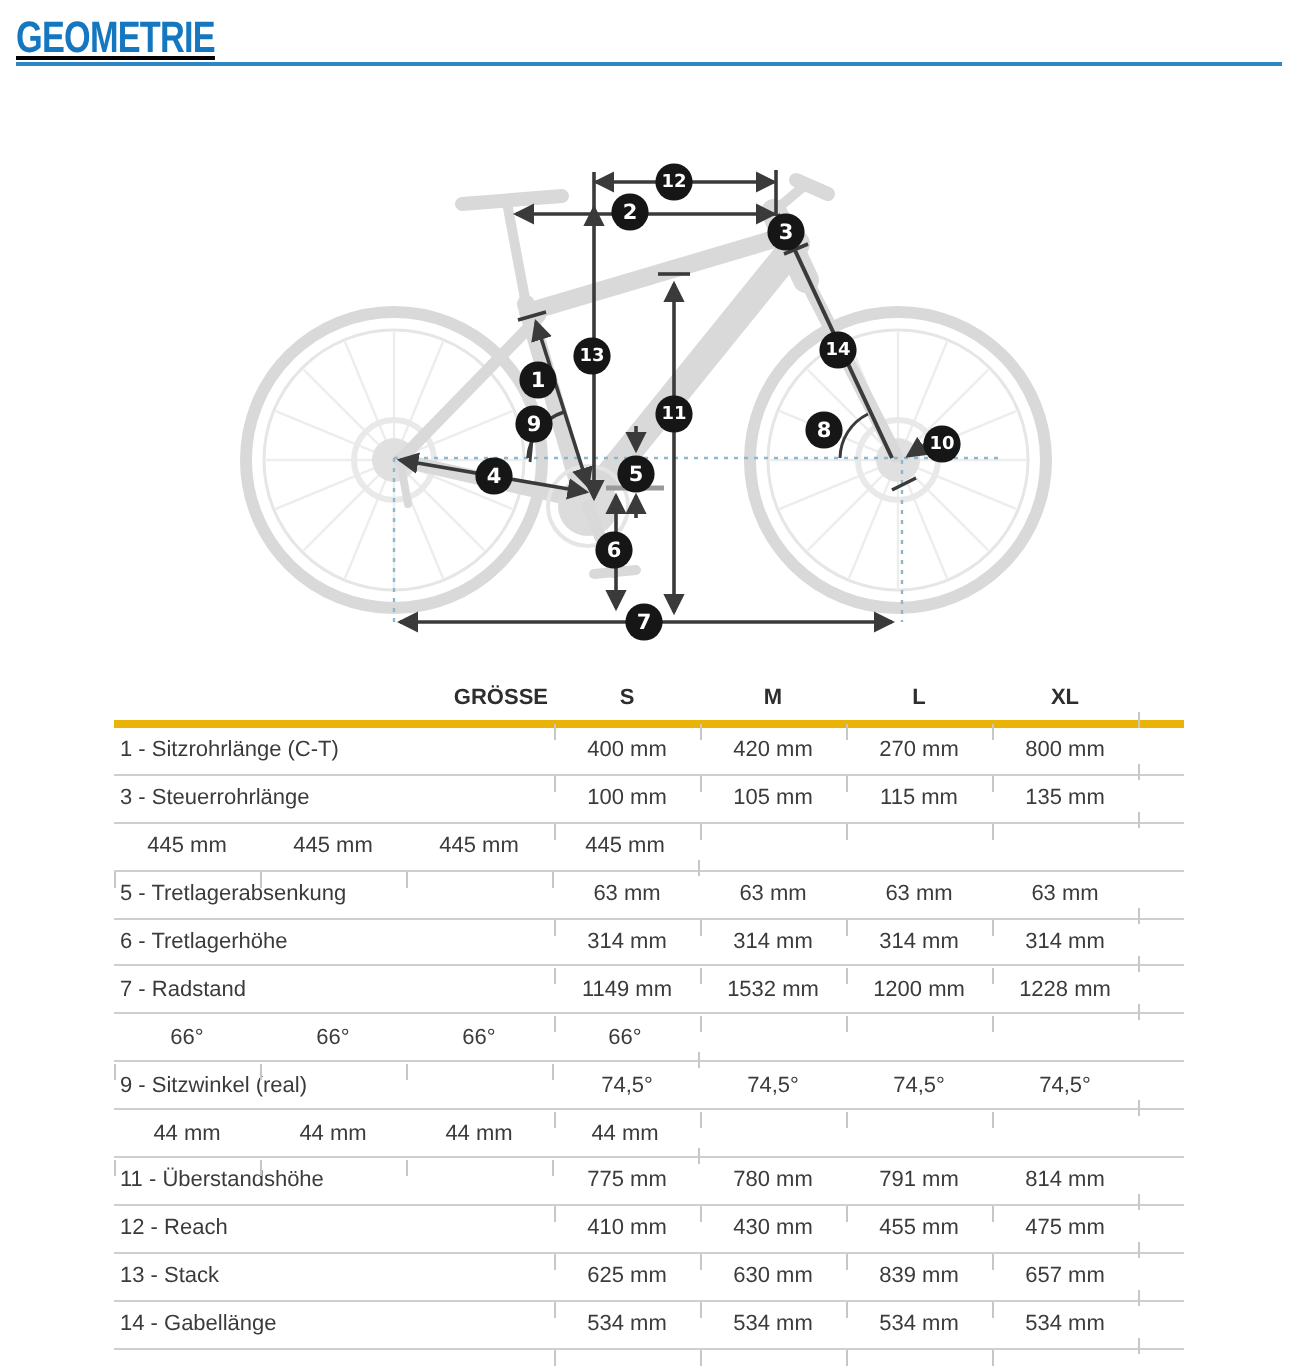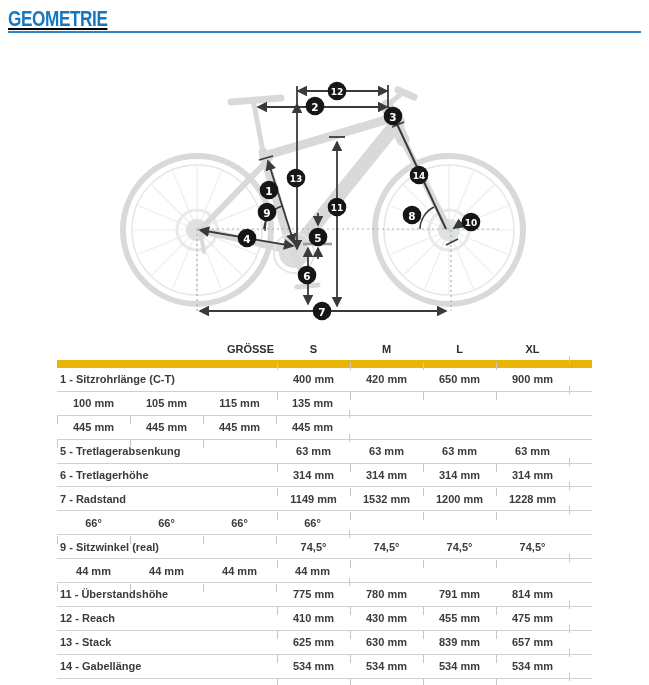--- a/index.html
+++ b/index.html
@@ -13,22 +13,22 @@
   .page-title{
     margin:0;font-size:22px;font-weight:bold;color:#1477c0;
     transform:scaleX(0.78);transform-origin:left center;
     letter-spacing:-0.5px;line-height:22px;white-space:nowrap;
   }
   .title-rule{position:absolute;left:0;top:23px;width:633px;height:2px;background:#2e86c6;}
   
   .diagram{position:absolute;left:0;top:45px;width:649px;height:290px;}
   
   .geo-table{position:absolute;left:57px;top:338px;width:535px;font-size:11px;color:#3b3b3b;}
-  .trow{display:flex;align-items:center;height:22.9px;border-bottom:1px solid #cfcfcf;font-weight:bold;}
-  .trow.head{height:22px;border-bottom:8px solid #eab308;font-weight:bold;color:#2e2e2e;}
+  .trow{display:flex;align-items:center;height:22.9px;border-bottom:1px solid #cfcfcf;}
+  .trow.head{height:22px;border-bottom:4px solid #eab308;font-weight:bold;color:#2e2e2e;}
   .cell{flex:none;}
   .cell.label{width:220px;padding-left:3px;box-sizing:border-box;}
   .trow.head .cell.label{text-align:right;padding-right:3px;}
   .cell.val{width:73px;text-align:center;position:relative;}
   .cell.spacer{width:22px;position:relative;}
   .cell.val::before,.cell.spacer::before{
     content:"";position:absolute;left:0;bottom:-15px;width:1px;height:8px;background:#c7c7c7;
   }
 </style>
 </head>
@@ -226,27 +226,28 @@
     <div class="cell val">M</div>
     <div class="cell val">L</div>
     <div class="cell val">XL</div>
     <div class="cell spacer"></div>
   </div>
   <div id="table-body">
   <div class="trow">
     <div class="cell label">1 - Sitzrohrlänge (C-T)</div>
     <div class="cell val">400 mm</div>
     <div class="cell val">420 mm</div>
-    <div class="cell val">650 mm</div>
-    <div class="cell val">900 mm</div>
-    <div class="cell spacer"></div>
-  </div>
-
-
-  <div class="trow">
+    <div class="cell val">270 mm</div>
+    <div class="cell val">800 mm</div>
+    <div class="cell spacer"></div>
+  </div>
+
+
+  <div class="trow">
+    <div class="cell label">3 - Steuerrohrlänge</div>
     <div class="cell val">100 mm</div>
     <div class="cell val">105 mm</div>
     <div class="cell val">115 mm</div>
     <div class="cell val">135 mm</div>
     <div class="cell spacer"></div>
   </div>
 
   <div class="trow">
     <div class="cell val">445 mm</div>
     <div class="cell val">445 mm</div>

